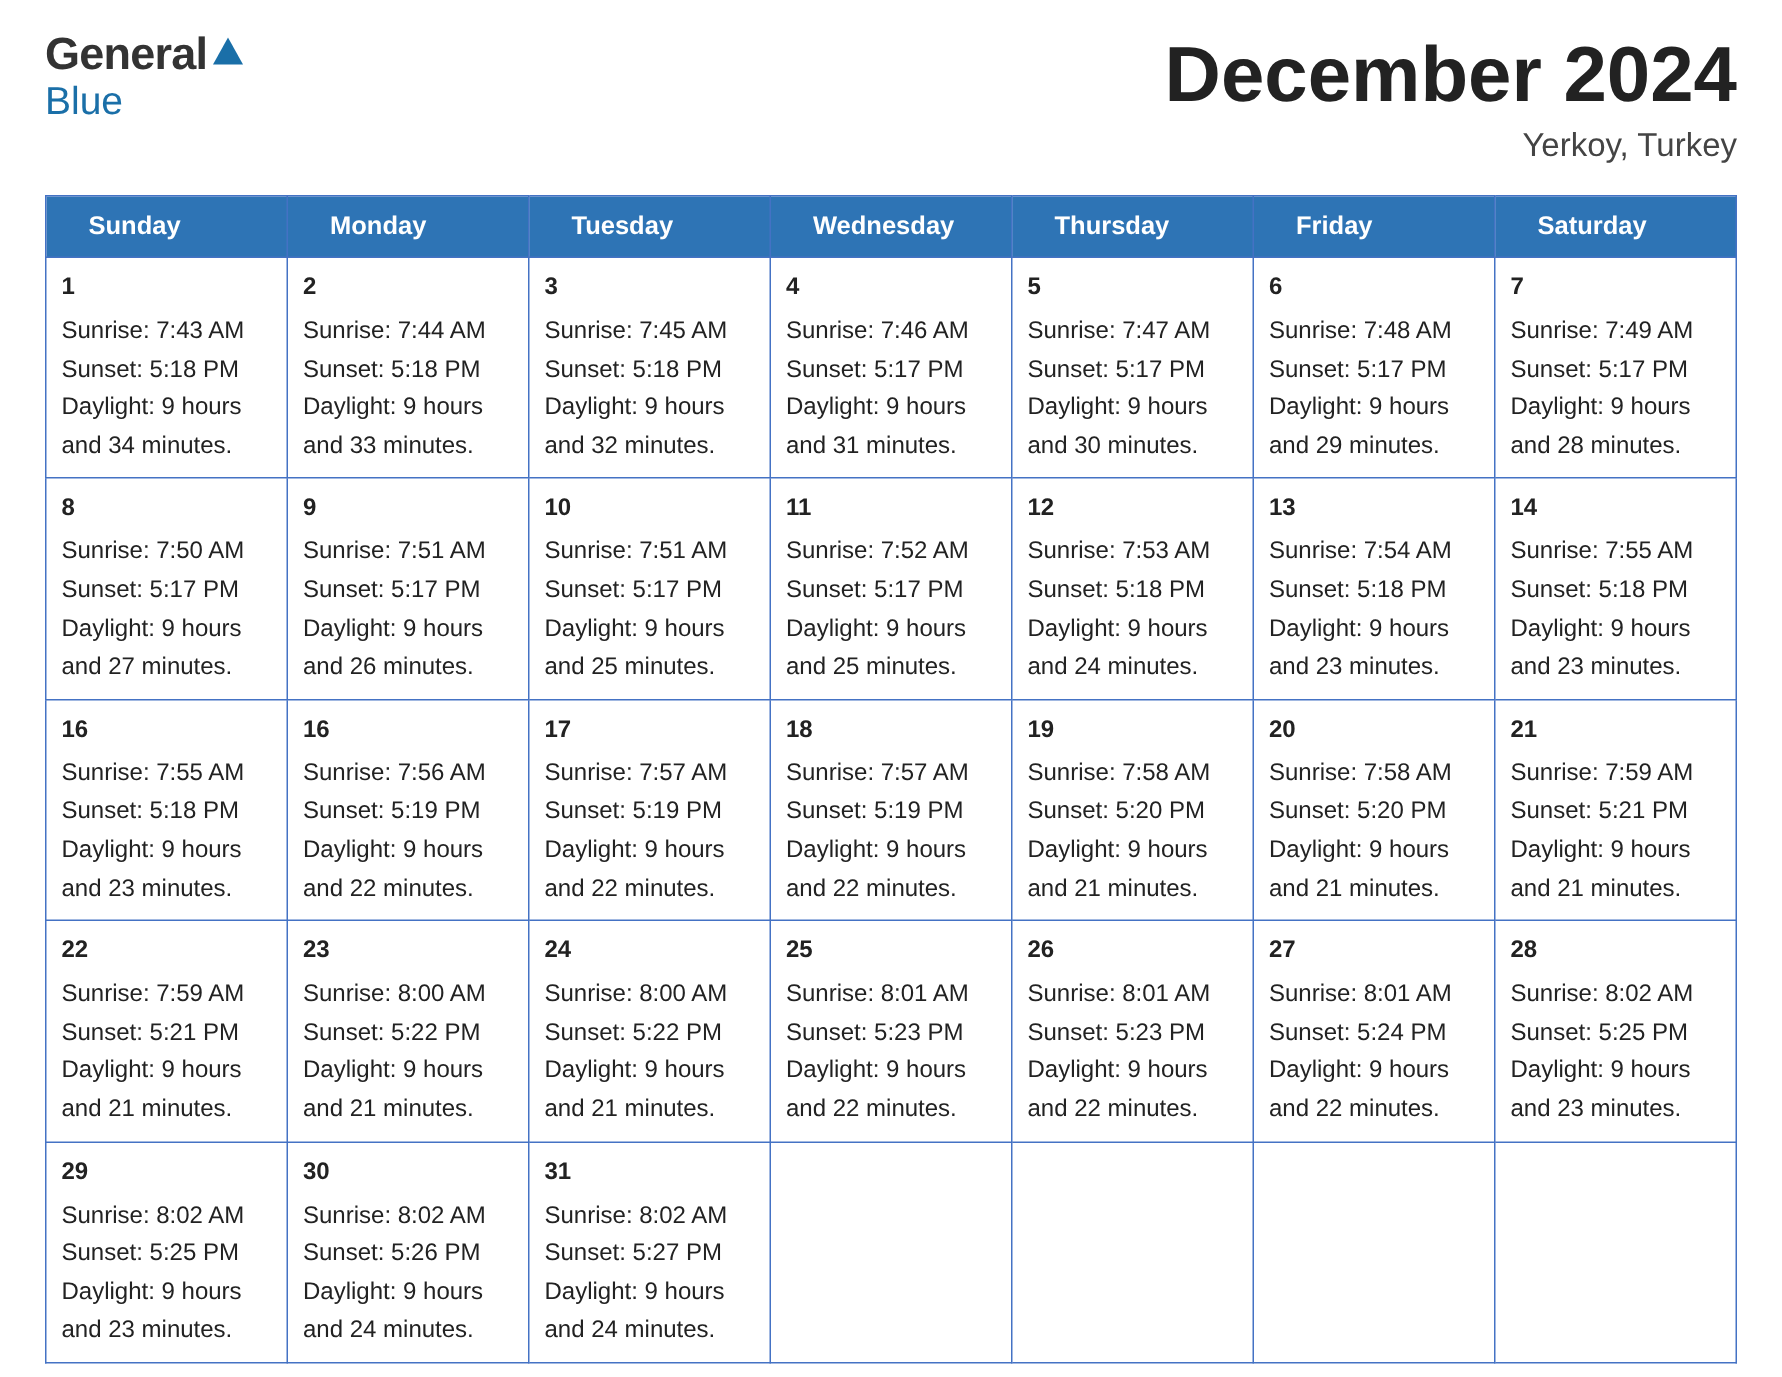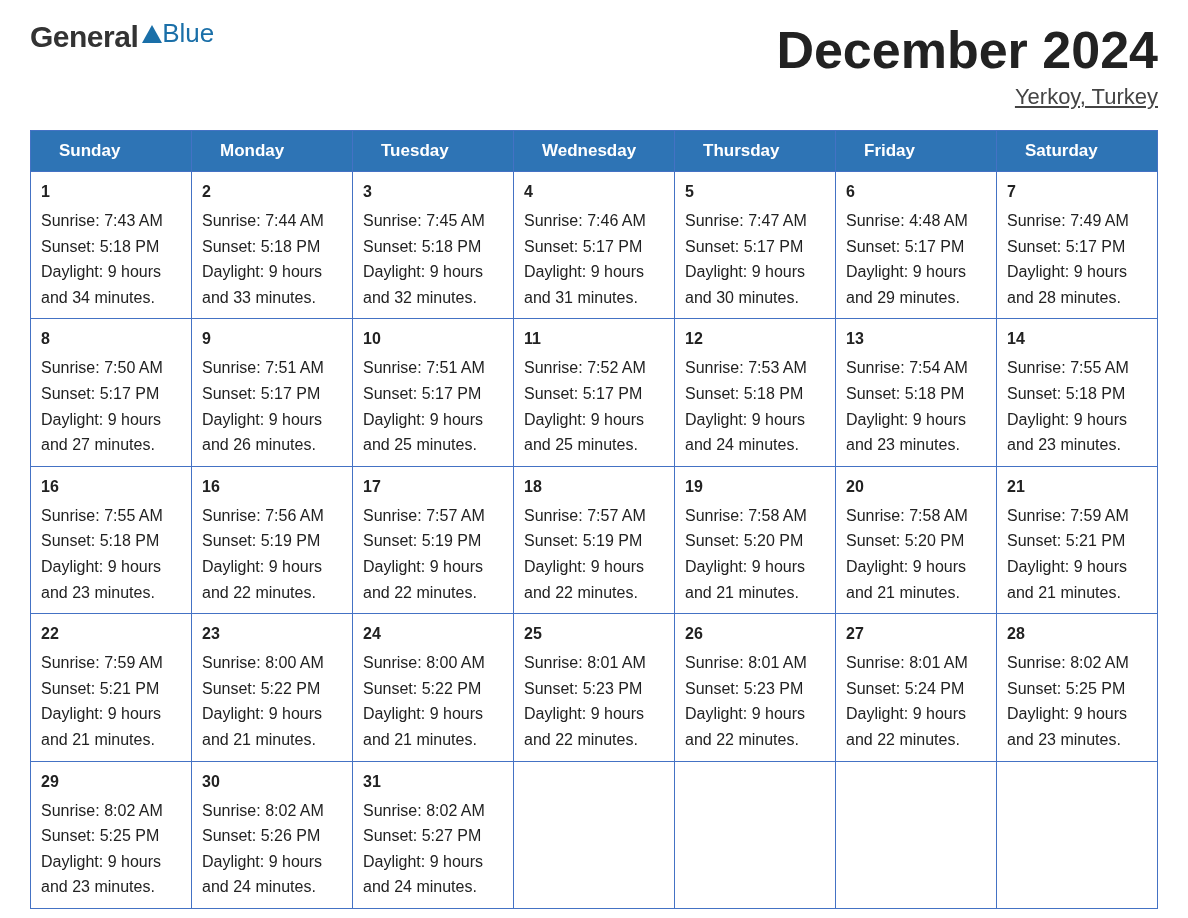--- a/index.html
+++ b/index.html
@@ -21,21 +21,20 @@
     }
     .month-title {
       font-size: 52px;
       font-weight: bold;
       color: #222;
     }
     .subtitle {
       font-size: 22px;
       color: #444;
       margin-top: 4px;
-      text-decoration: underline;
     }
     .calendar {
       width: 100%;
       border-collapse: collapse;
       border: 1px solid #4472c4;
     }
     .calendar thead tr th {
       background-color: #2e74b5;
       color: #fff;
       font-size: 17px;
@@ -74,21 +73,21 @@
       letter-spacing: -0.5px;
     }
     .logo-bottom {
       font-size: 26px;
       font-weight: normal;
       color: #1a6fa8;
       margin-top: -2px;
     }
     .logo-container {
       display: flex;
-      flex-direction: row;
+      flex-direction: column;
     }
     .logo-row1 {
       display: flex;
       align-items: center;
     }
   </style>
 </head>
 <body>
 
 <div class="header">
@@ -155,21 +154,21 @@
           <span class="day-num">5</span>
           <div class="day-info">
             <div>Sunrise: 7:47 AM</div>
             <div>Sunset: 5:17 PM</div>
             <div>Daylight: 9 hours and 30 minutes.</div>
           </div>
         </td>
         <td>
           <span class="day-num">6</span>
           <div class="day-info">
-            <div>Sunrise: 4:48 AM</div>
+            <div>Sunrise: 7:48 AM</div>
             <div>Sunset: 5:17 PM</div>
             <div>Daylight: 9 hours and 29 minutes.</div>
           </div>
         </td>
         <td>
           <span class="day-num">7</span>
           <div class="day-info">
             <div>Sunrise: 7:49 AM</div>
             <div>Sunset: 5:17 PM</div>
             <div>Daylight: 9 hours and 28 minutes.</div>

